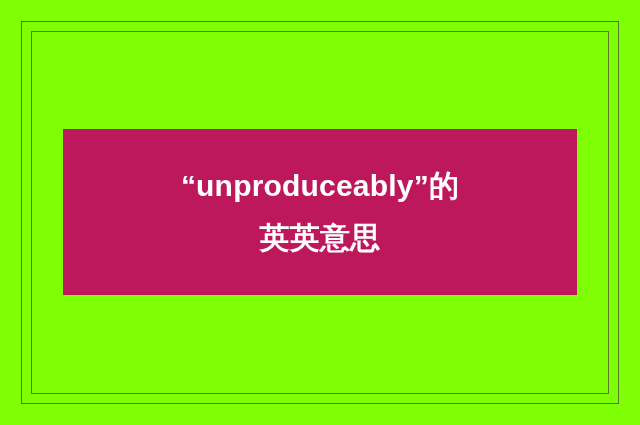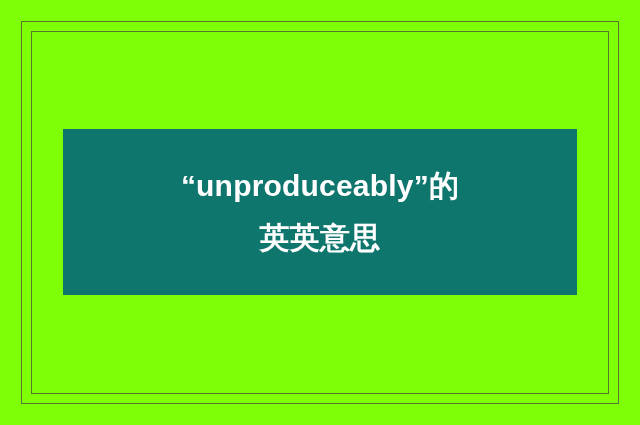--- a/index.html
+++ b/index.html
@@ -42,21 +42,21 @@
     bottom: 31px;
   }
 
   
   #title-card {
     position: absolute;
     left: 63px;
     top: 129px;
     width: 514px;
     height: 166px;
-    background: #0f766e;
+    background: #be185d;
     display: flex;
     align-items: center;
     justify-content: center;
     box-sizing: border-box;
     padding: 0 24px;
   }
 
   #title-text {
     margin: 0;
     color: #ffffff;

